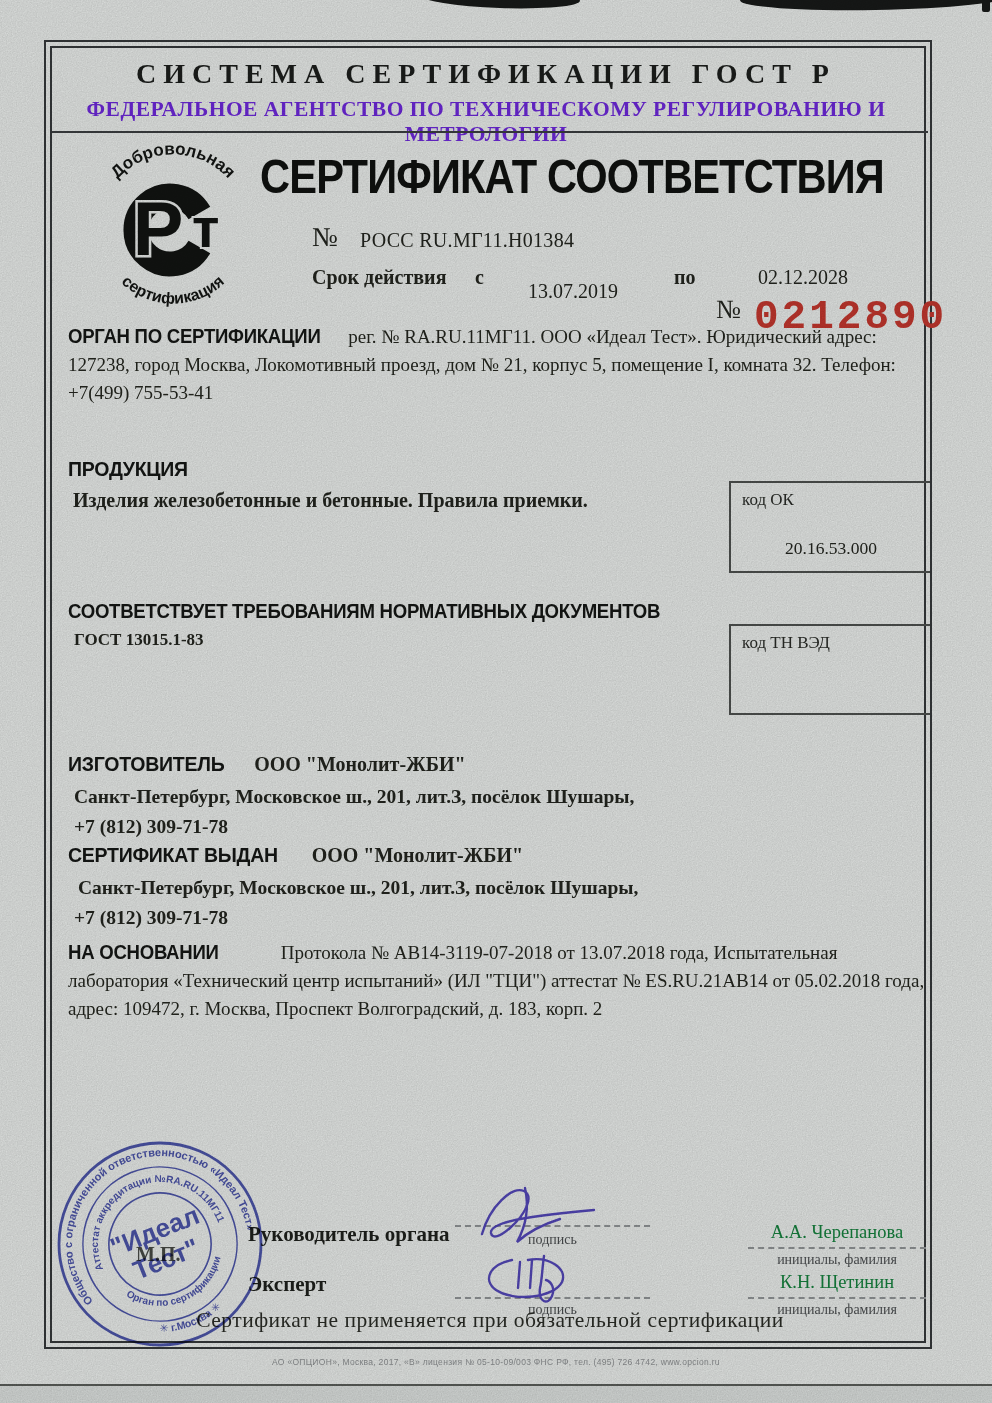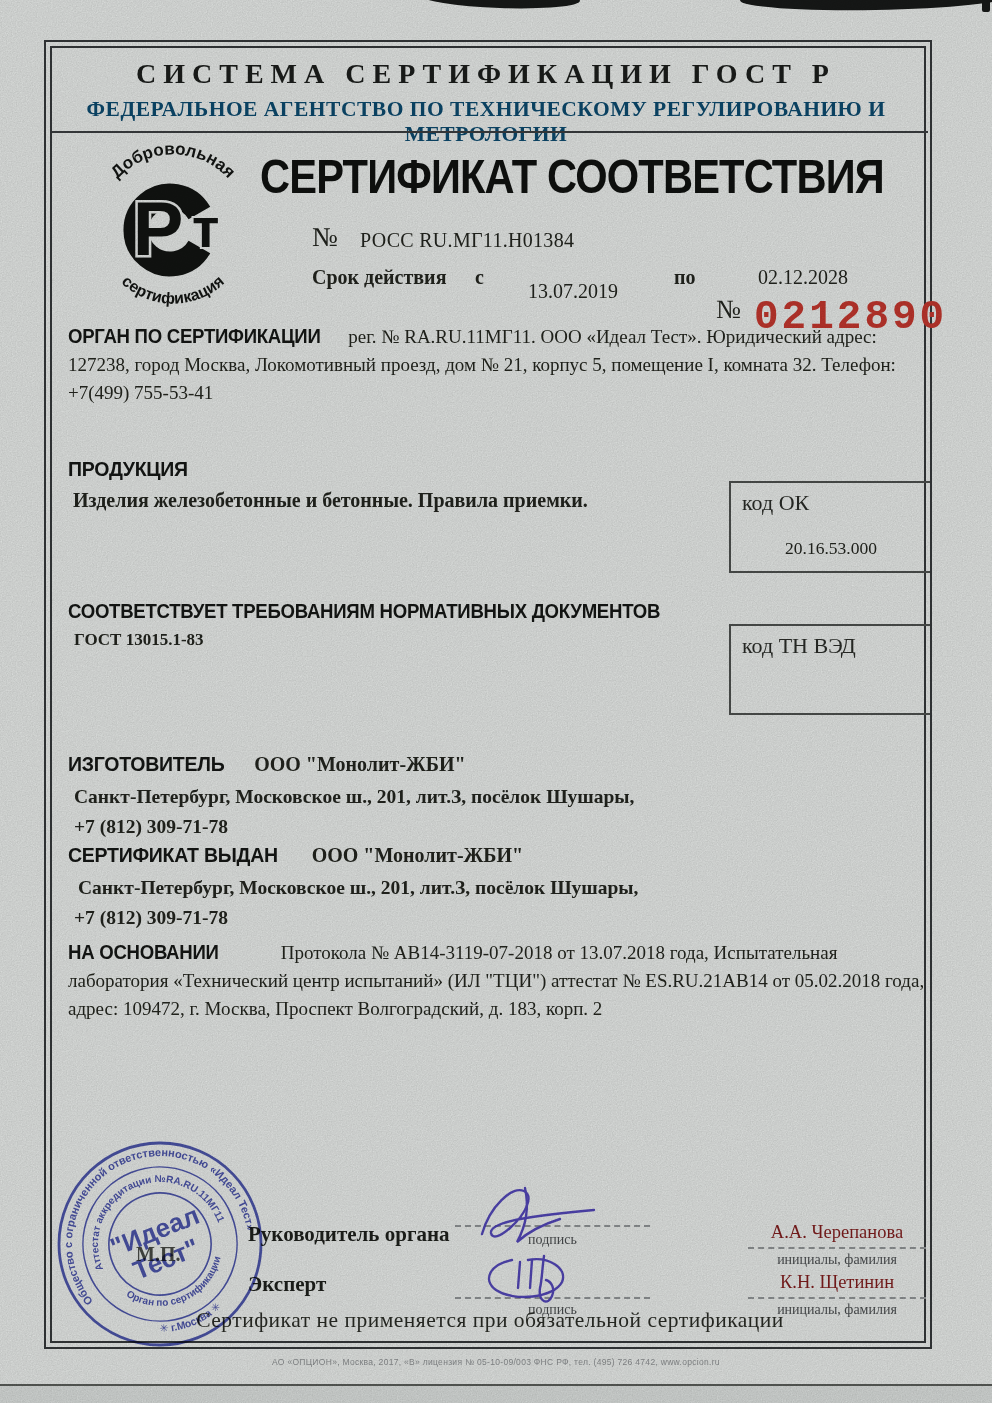--- a/index.html
+++ b/index.html
@@ -14,37 +14,37 @@
   .bottom-line{position:absolute;left:0;right:0;top:1384px;height:2px;background:#41443f;opacity:.85;}
   .bottom-strip{position:absolute;left:0;right:0;top:1386px;height:17px;background:#dadedc;}
   
   .border-outer{position:absolute;left:44px;top:40px;width:884px;height:1305px;border:2px solid #35383a;}
   .border-inner{position:absolute;left:4px;top:4px;right:4px;bottom:4px;border:2px solid #35383a;}
   .header-divider{position:absolute;left:52px;top:131px;width:876px;height:0;border-top:2px solid #3b3e40;}
   
   .sys-title{position:absolute;left:44px;width:884px;top:58px;text-align:center;
     font-weight:bold;font-size:28px;letter-spacing:7px;color:#1c1e1c;}
   .agency-title{position:absolute;left:44px;width:884px;top:97px;text-align:center;
-    font-weight:bold;font-size:21.5px;letter-spacing:.5px;color:#0c4a6e;}
+    font-weight:bold;font-size:21.5px;letter-spacing:.5px;color:#6d28d9;}
   
   .big-title{position:absolute;left:260px;top:148px;font-family:"Liberation Sans","DejaVu Sans",sans-serif;
     font-weight:bold;font-size:49px;letter-spacing:-1px;color:#101210;
     transform:scaleX(.85);transform-origin:0 0;white-space:nowrap;}
   .serif20{font-size:20px;}
   .lbl-sans{font-family:"Liberation Sans","DejaVu Sans",sans-serif;font-weight:bold;font-size:20px;
     letter-spacing:-.3px;color:#151715;display:inline-block;transform:scaleX(.93);transform-origin:0 50%;}
   .body-text{font-size:19px;line-height:1.47;color:#24261f;}
   .bold-serif{font-weight:bold;}
   .red-num{font-family:"Liberation Mono","DejaVu Sans Mono",monospace;font-weight:bold;
     font-size:41px;letter-spacing:3px;}
   .code-box{position:absolute;left:729px;width:199px;border:2px solid #4d504e;border-right:none;}
-  .code-box .code-label{position:absolute;left:11px;top:7px;font-size:22px;color:#2a2c28;}
+  .code-box .code-label{position:absolute;left:11px;top:7px;font-size:17px;color:#2a2c28;}
   .dash-line{position:absolute;border-bottom:2px dashed #8f9395;height:0;}
   .sig-caption{position:absolute;font-size:14px;color:#4b4e50;text-align:center;}
-  .sig-name{position:absolute;font-size:18.5px;color:#7f1d1d;text-align:center;}
+  .sig-name{position:absolute;font-size:18.5px;color:#15803d;text-align:center;}
   .sig-role{position:absolute;font-weight:bold;font-size:21px;color:#1e201c;}
   .footnote{position:absolute;left:60px;width:860px;top:1308px;text-align:center;
     font-size:21.5px;letter-spacing:.5px;color:#2a2c26;}
   .print-info{position:absolute;left:0;width:992px;top:1357px;text-align:center;
     font-family:"Liberation Sans","DejaVu Sans",sans-serif;font-size:8.5px;color:#8d9092;letter-spacing:.3px;}
   .mp-mark{position:absolute;left:136px;top:1243px;font-weight:bold;font-size:20px;color:#2c2e28;opacity:.85;z-index:4;}
   .stamp{position:absolute;left:48px;top:1132px;z-index:5;opacity:.88;mix-blend-mode:multiply;}
   .sig-ink{position:absolute;z-index:6;}
   .noise{position:absolute;left:0;top:0;z-index:40;pointer-events:none;}
 </style>

